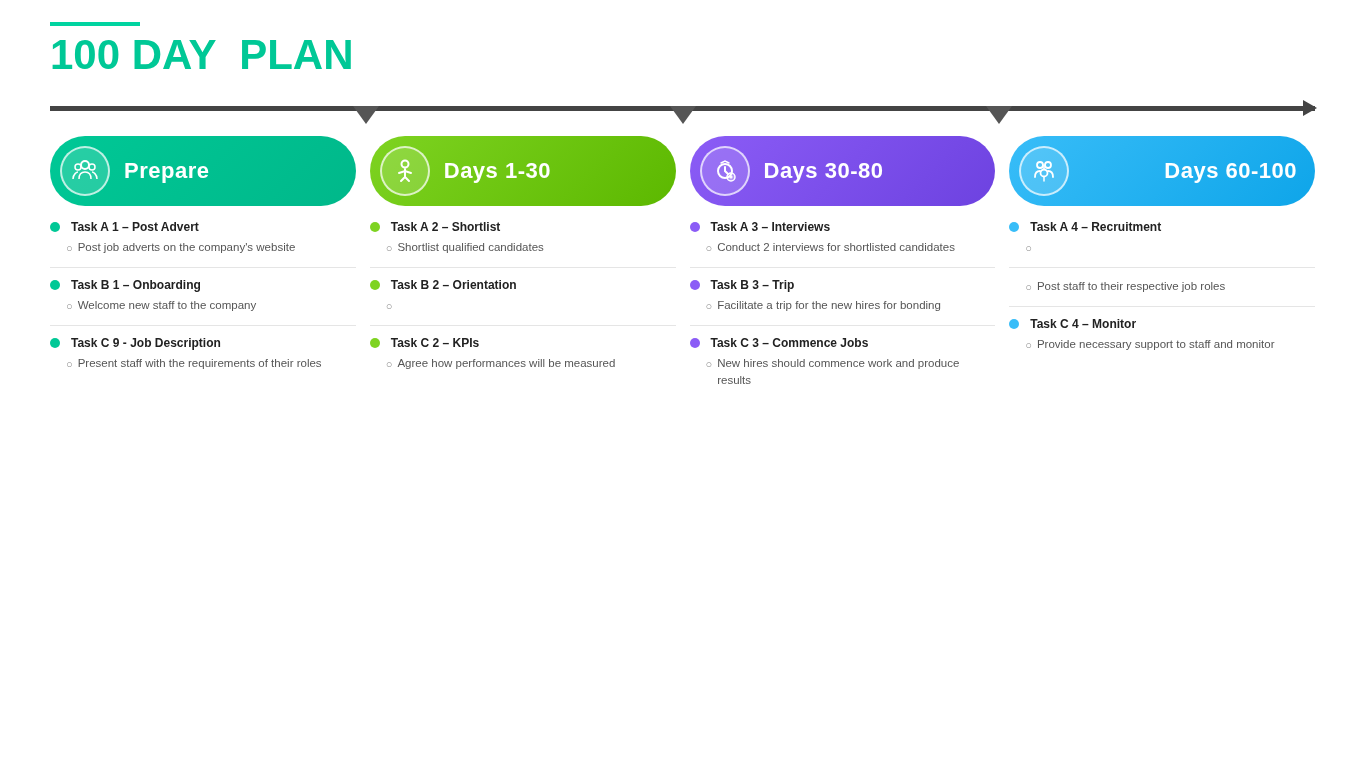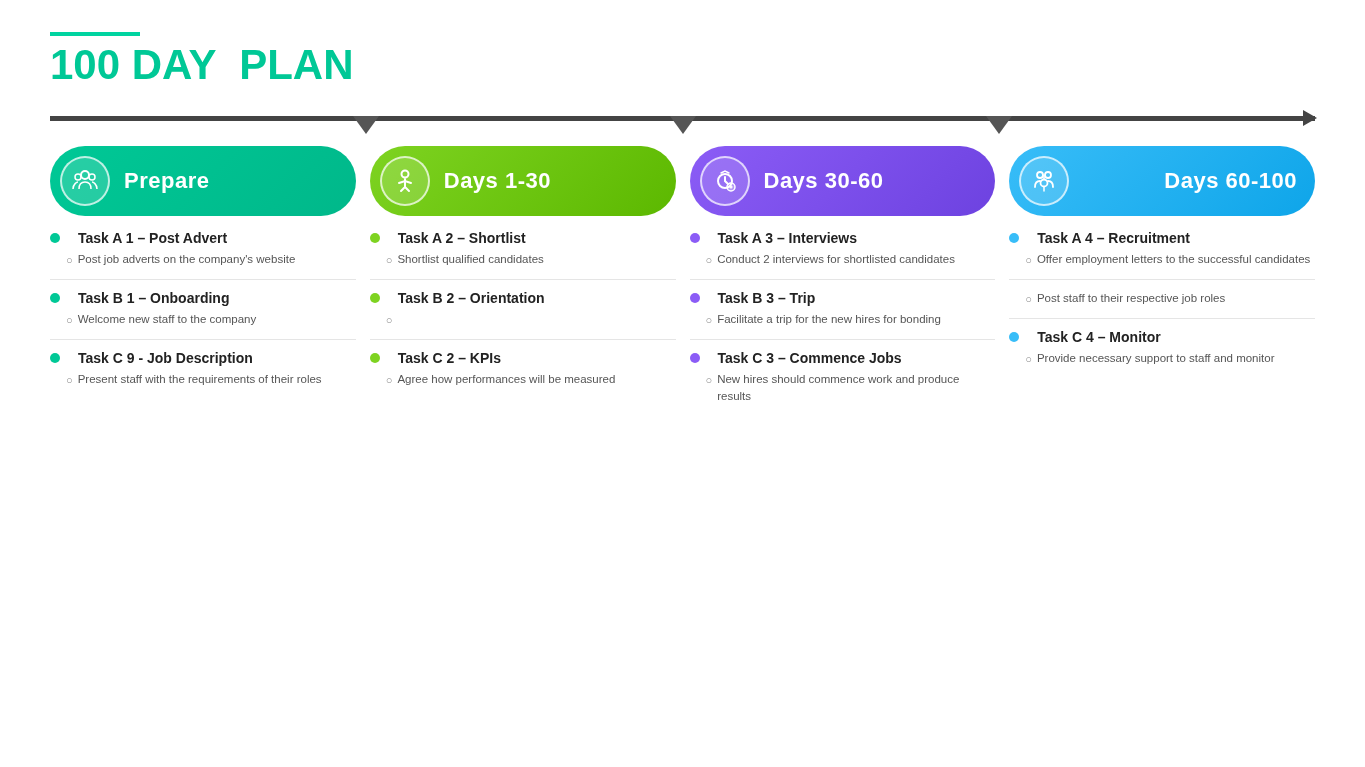--- a/index.html
+++ b/index.html
@@ -9,21 +9,21 @@
       width: 1365px;
       height: 767px;
       overflow: hidden;
       position: relative;
     }
 
     .page {
       width: 1365px;
       height: 767px;
       background: #fff;
-      padding: 32px 50px 20px 50px;
+      padding: 22px 50px 20px 50px;
       display: flex;
       flex-direction: column;
     }
 
     
     .header {
       margin-bottom: 18px;
     }
     .header-line {
       width: 90px;
@@ -134,27 +134,27 @@
     .task-group {
       margin-bottom: 10px;
       padding-bottom: 10px;
       border-bottom: 1px solid #e5e5e5;
     }
     .task-group:last-child {
       border-bottom: none;
     }
 
     .task-title {
-      font-size: 14px;
+      font-size: 12px;
       font-weight: 700;
       color: #222;
       margin-bottom: 5px;
       display: flex;
       align-items: center;
-      gap: 18px;
+      gap: 11px;
     }
     .task-dot {
       width: 10px;
       height: 10px;
       border-radius: 50%;
       flex-shrink: 0;
     }
 
     .task-body {
       font-size: 11.5px;
@@ -332,21 +332,21 @@
       <div class="phase-badge">
         <div class="phase-icon-circle">
           <svg width="28" height="28" viewBox="0 0 28 28" fill="none" xmlns="http://www.w3.org/2000/svg">
             <circle cx="14" cy="14" r="7" stroke="white" stroke-width="2"></circle>
             <path d="M14 10 L14 14 L17 17" stroke="white" stroke-width="2" stroke-linecap="round"></path>
             <path d="M10 6 L14 4 L18 6" stroke="white" stroke-width="1.5" stroke-linecap="round"></path>
             <circle cx="20" cy="20" r="4" fill="rgba(255,255,255,0.3)" stroke="white" stroke-width="1.5"></circle>
             <path d="M19 20 L21 20 M20 19 L20 21" stroke="white" stroke-width="1.5" stroke-linecap="round"></path>
           </svg>
         </div>
-        <span class="phase-label">Days 30-60</span>
+        <span class="phase-label">Days 30-80</span>
       </div>
 
       <div class="task-group">
         <div class="task-title">
           <div class="task-dot"></div>
           <span>Task A 3 – Interviews</span>
         </div>
         <div class="task-body">
           <span class="task-body-bullet">○</span>
           <span>Conduct 2 interviews for shortlisted candidates</span>
@@ -391,21 +391,20 @@
         <span class="phase-label">Days 60-100</span>
       </div>
 
       <div class="task-group">
         <div class="task-title">
           <div class="task-dot"></div>
           <span>Task A 4 – Recruitment</span>
         </div>
         <div class="task-body">
           <span class="task-body-bullet">○</span>
-          <span>Offer employment letters to the successful candidates</span>
         </div>
       </div>
 
       <div class="task-group">
         <div class="task-body">
           <span class="task-body-bullet">○</span>
           <span>Post staff to their respective job roles</span>
         </div>
       </div>
 

